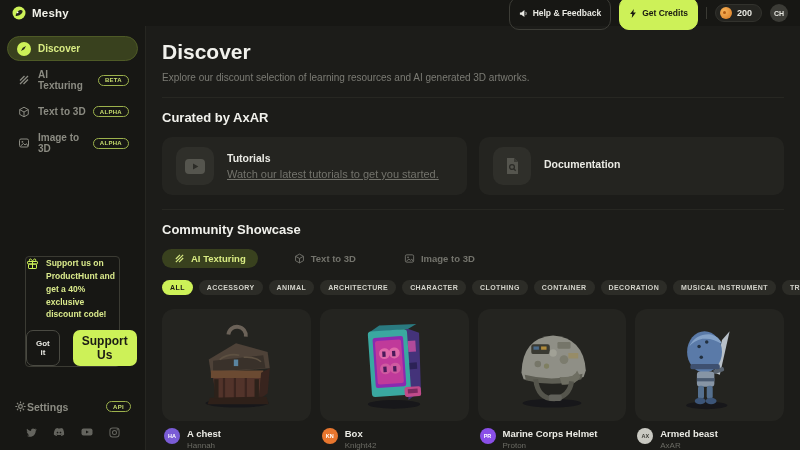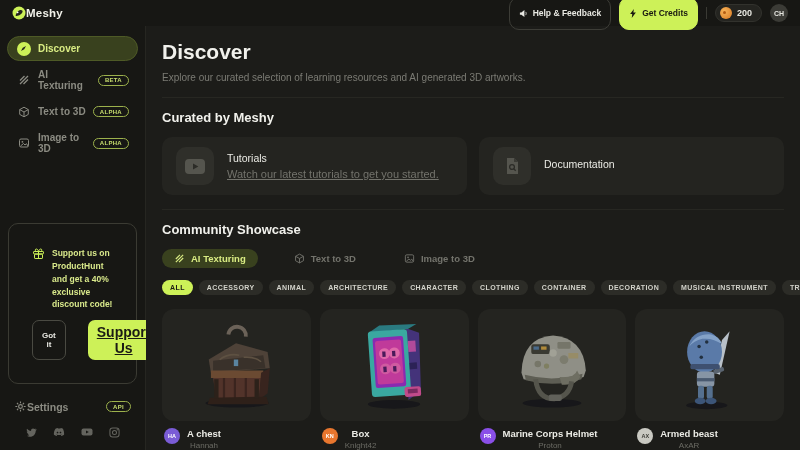--- a/index.html
+++ b/index.html
@@ -6,21 +6,21 @@
     --lime:#cdf158; --lime-dim:#d9ec83; --chrome:#171714; --main:#1c1c19;
     --card:#242420; --border:#29291f; --txt-hi:#f1f1ec; --txt-low:#75756e;
   }
   *{box-sizing:border-box;margin:0;padding:0;font-family:"Liberation Sans","DejaVu Sans",sans-serif;}
   html,body{width:800px;height:450px;overflow:hidden;background:#161613;}
   svg{display:block}
 
   
   .topbar{position:absolute;top:0;left:0;right:0;height:26px;background:var(--chrome);
     display:flex;align-items:center;justify-content:space-between;padding:0 12px;z-index:5;}
-  .logo{display:flex;align-items:center;cursor:pointer;}
+  .logo{display:flex;align-items:center;gap:6px;cursor:pointer;}
   .logo-text{font-size:11.5px;font-weight:800;color:#f2f2ea;letter-spacing:.2px;}
   .top-right{display:flex;align-items:center;gap:8px;}
   .pill-btn{display:flex;align-items:center;gap:5px;height:33px;padding:12px 9px;border-radius:10px;
     border:1px solid #3d3d37;color:#e9e9e3;font-size:8.5px;font-weight:600;background:transparent;cursor:pointer;}
   .credits-btn{background:var(--lime);border:1px solid var(--lime);color:#181810;font-weight:700;text-align:center;}
   .vdivider{width:1px;height:12px;background:#3a3a34;}
   .coin-pill{display:flex;align-items:center;gap:5px;height:18px;padding:0 9px 0 4px;border-radius:10px;
     background:#242420;border:1px solid #32322d;color:#e9e9e3;font-size:9px;font-weight:700;cursor:pointer;justify-content:space-between;}
   .coin{width:12px;height:12px;border-radius:50%;background:radial-gradient(circle at 35% 35%,#f7b257,#d97b24);
     position:relative;}
@@ -33,61 +33,61 @@
     border-right:1px solid #262621;display:flex;flex-direction:column;}
   .nav{padding-top:7px;}
   .nav-item{display:flex;align-items:center;gap:7px;margin:3px 7px;padding:4px 8px;border-radius:15px;
     color:#8b8b82;font-size:10px;font-weight:600;cursor:pointer;border:1px solid transparent;}
   .nav-item.active{background:#39411e;color:var(--lime-dim);border:1px solid #4e5a26;}
   .nav-icon{width:15px;height:15px;display:flex;align-items:center;justify-content:center;flex:none;}
   .disc-circle{width:14px;height:14px;border-radius:50%;background:var(--lime);display:flex;align-items:center;justify-content:center;}
   .badge{margin-left:auto;font-size:6px;font-weight:700;letter-spacing:.3px;color:#c7dd6e;
     border:1px solid #9cb14c;border-radius:8px;padding:1.5px 6px;}
   .sidebar-bottom{margin-top:auto;}
-  .promo{margin:8px;border:1px solid #3b3b33;border-radius:10px;padding:23px;}
+  .promo{margin:25px;border:1px solid #3b3b33;border-radius:4px;padding:0;}
   .promo-head{display:flex;gap:7px;font-size:8.5px;line-height:1.5;color:#d9e98b;font-weight:600;}
-  .promo-btns{display:flex;gap:22px;margin-top:9px;}
+  .promo-btns{display:flex;gap:13px;margin-top:9px;}
   .btn-got{padding:4px 9px;border-radius:7px;border:1px solid #4a4a42;color:#e8e8e2;font-size:8px;
     font-weight:700;background:transparent;cursor:pointer;}
-  .btn-support{flex:1;padding:4px 9px;border-radius:7px;background:var(--lime);color:#1b1b14;font-size:14px;
-    font-weight:700;text-align:center;cursor:pointer;border:none;text-decoration:underline;}
+  .btn-support{flex:1;padding:4px 9px;border-radius:7px;background:var(--lime);color:#1b1b14;font-size:12px;
+    font-weight:700;text-align:center;cursor:pointer;border:none;}
   .settings-row{display:flex;align-items:center;padding:8px 14px;color:#8b8b82;
     font-size:10.5px;font-weight:600;cursor:pointer;}
   .settings-row .badge{margin-left:auto;}
   .social-row{display:flex;justify-content:center;gap:16px;padding:6px 0 12px;}
   .social-row span{cursor:pointer;}
 
   
   .main{position:absolute;top:26px;left:146px;right:0;bottom:0;background:var(--main);
     padding:0 16px;overflow:hidden;}
   .page-head{padding:14px 0 14px;}
   h1{font-size:21px;font-weight:700;color:var(--txt-hi);margin-bottom:8px;}
   .subtitle{font-size:10px;color:#7b7b74;}
   .section{border-top:1px solid #272722;padding:12px 0 14px;}
   h2{font-size:13px;font-weight:700;color:var(--txt-hi);margin-bottom:12px;}
   .resource-row{display:flex;gap:12px;}
   .resource-card{flex:1;background:var(--card);border-radius:10px;padding:10px 14px;display:flex;
     align-items:center;gap:13px;min-height:58px;cursor:pointer;}
   .icon-tile{width:38px;height:38px;border-radius:10px;background:#2f2f2a;display:flex;
     align-items:center;justify-content:center;flex:none;}
-  .rc-title{font-size:10.5px;color:#eaeae4;font-weight:400;margin-bottom:4px;}
+  .rc-title{font-size:10.5px;color:#eaeae4;font-weight:700;margin-bottom:4px;}
   .rc-desc{font-size:11px;color:#73736c;text-decoration:underline;}
 
   .tabs{display:flex;align-items:center;gap:24px;margin:2px 0 12px;}
   .tab{display:flex;align-items:center;gap:6px;padding:4px 12px;border-radius:13px;font-size:9.5px;
     color:#73736c;font-weight:600;cursor:pointer;}
   .tab.active{background:#39411e;color:var(--lime-dim);}
   .chips{display:flex;gap:6px;margin-bottom:14px;}
   .chip{background:#2c2c27;color:#d2d2ca;font-size:7px;font-weight:700;letter-spacing:.4px;
     padding:4px 8px;border-radius:9px;white-space:nowrap;cursor:pointer;}
   .chip.active{background:var(--lime);color:#1b1b15;}
   .grid{display:grid;grid-template-columns:repeat(4,1fr);gap:9px;}
   .art-tile{background:var(--card);border-radius:12px;height:112px;display:flex;align-items:center;
     justify-content:center;overflow:hidden;cursor:pointer;}
-  .card-footer{display:flex;gap:7px;margin-top:7px;align-items:flex-start;padding-left:2px;text-align:center;}
+  .card-footer{display:flex;gap:7px;margin-top:7px;align-items:flex-start;padding-left:2px;}
   .avatar{width:16px;height:16px;border-radius:50%;font-size:5.5px;font-weight:700;display:flex;
     align-items:center;justify-content:center;flex:none;}
   .item-title{font-size:9.5px;color:#ebebe5;font-weight:600;margin-bottom:2px;}
   .item-author{font-size:8px;color:#6b6b64;}
 </style>
 </head>
 <body>
 
 <div class="topbar">
   <div class="logo">
@@ -222,25 +222,25 @@
             <circle cx="9" cy="3" r=".7" fill="#64645e"></circle>
           </svg>
       </span>
     </div>
   </div>
 </div>
 
 <div class="main">
   <div class="page-head">
     <h1>Discover</h1>
-    <div class="subtitle">Explore our curated selection of learning resources and AI generated 3D artworks.</div>
+    <div class="subtitle">Explore our discount selection of learning resources and AI generated 3D artworks.</div>
   </div>
 
   <div class="section">
-    <h2>Curated by Meshy</h2>
+    <h2>Curated by AxAR</h2>
     <div class="resource-row">
       <div class="resource-card">
         <div class="icon-tile">
           <svg width="20" height="15" viewBox="0 0 20 15">
               <rect x="0" y="0" width="20" height="15" rx="4" fill="#55554e"></rect>
               <path d="M8 4.4v6.2L13.4 7.5z" fill="#2c2c27"></path>
             </svg>
         </div>
         <div>
           <div class="rc-title">Tutorials</div>

